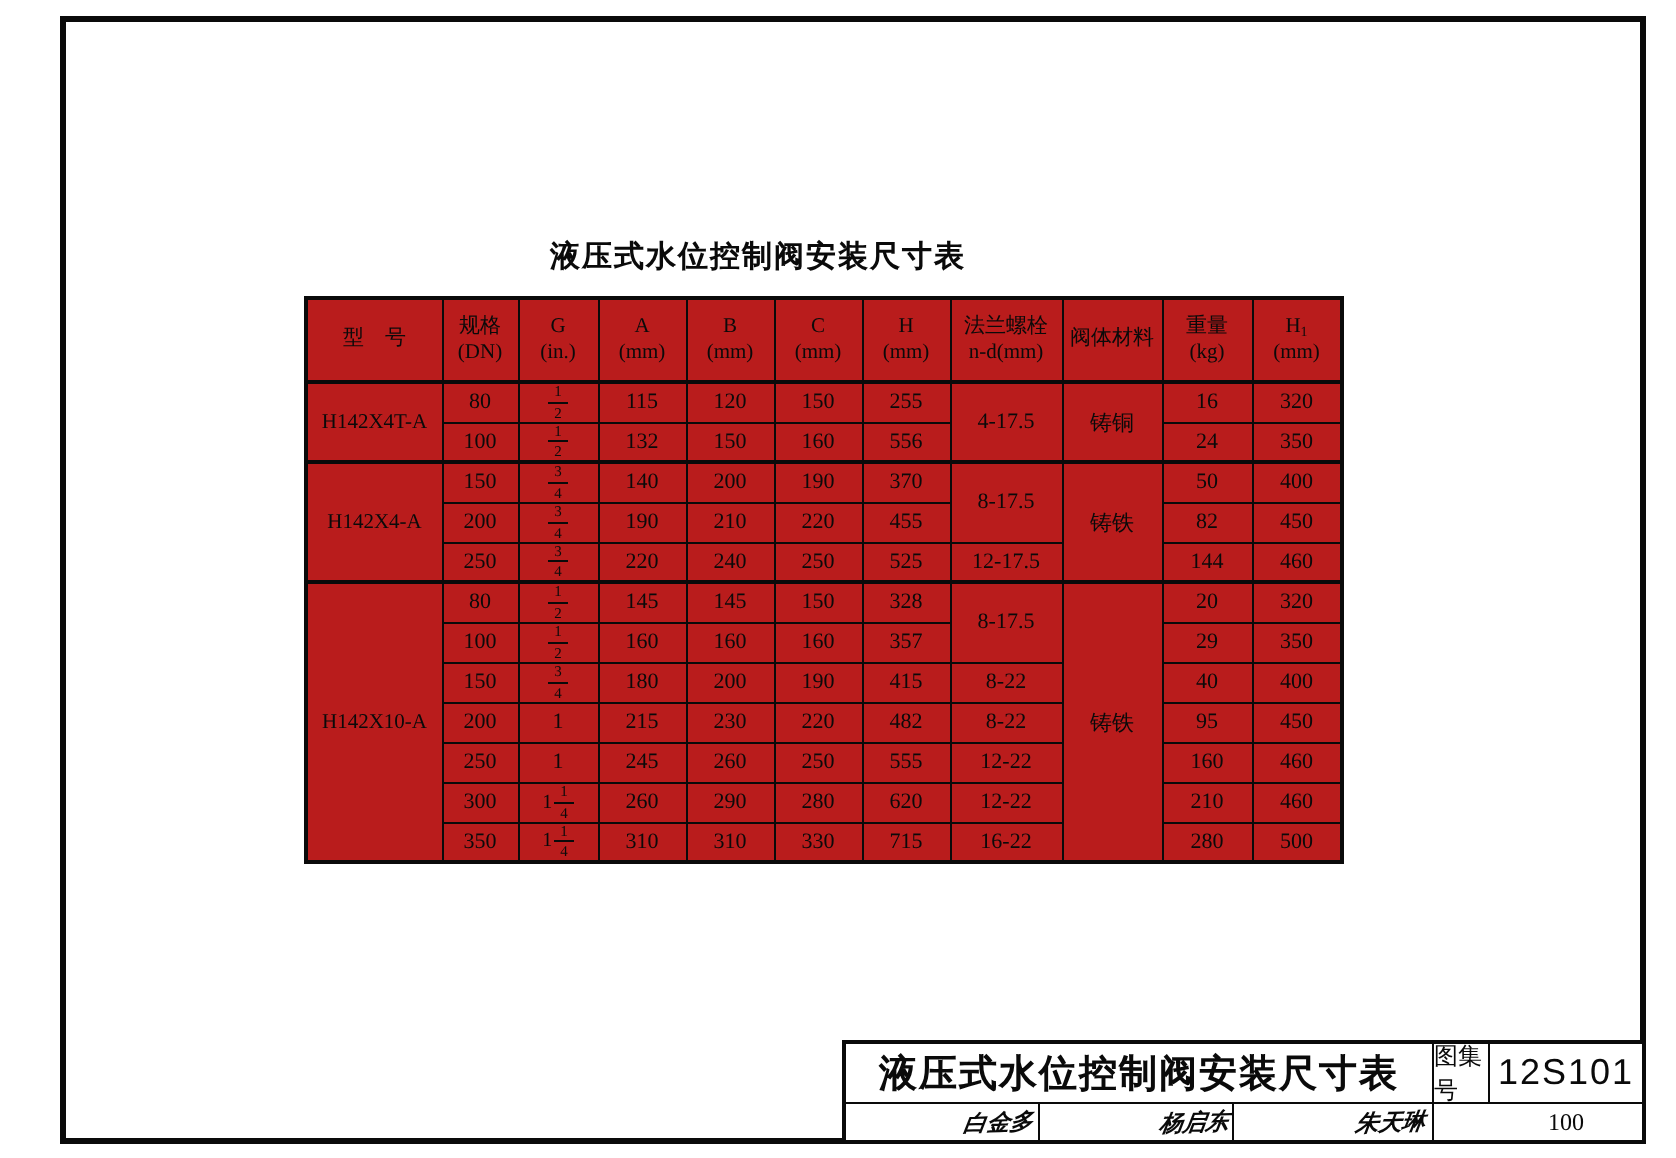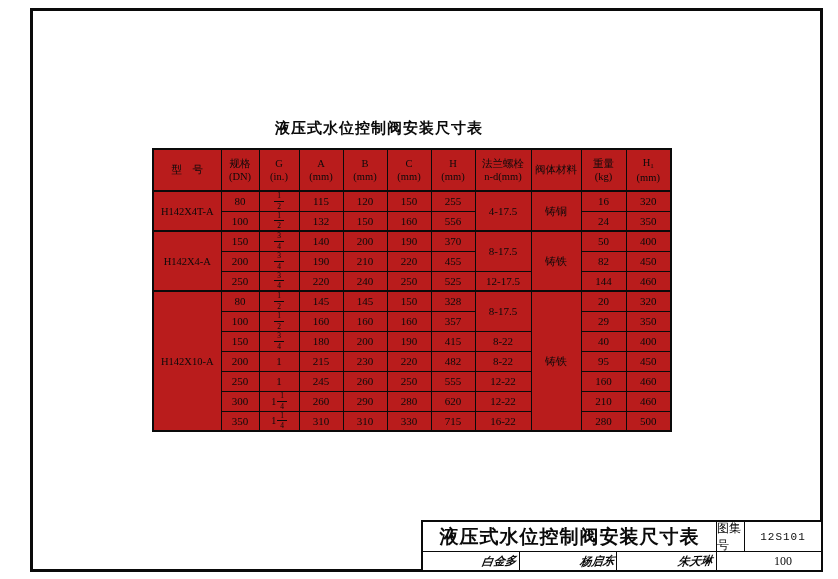--- a/index.html
+++ b/index.html
@@ -52,21 +52,21 @@
     border:2px solid #0a0a0a;box-sizing:border-box;background:#fff;
     display:flex;flex-direction:column;
   }
   .tb-row1{display:flex;flex:1;border-bottom:1px solid #0a0a0a;min-height:0;}
   .tb-row2{display:flex;height:18px;}
   .tb-cell{display:flex;align-items:center;justify-content:center;
     border-right:1px solid #0a0a0a;box-sizing:border-box;min-width:0;}
   .tb-cell:last-child{border-right:none;}
   .tb-title{width:294px;font-size:19px;font-weight:bold;letter-spacing:1px;white-space:nowrap;}
   .tb-atlas-label{width:28px;font-size:12px;font-family:Liberation Serif, serif;}
-  .tb-atlas-no{flex:1;font-family:Liberation Mono, monospace;font-size:11px;letter-spacing:1px;}
+  .tb-atlas-no{flex:1;font-family:Liberation Sans, sans-serif;font-size:18px;letter-spacing:1px;}
   .sm{font-size:9.5px;white-space:nowrap;margin-top:40px;}
   .w-review{width:21px;} .w-name1{width:36px;} .w-sig1{width:40px;}
   .w-check{width:22px;}  .w-name2{width:37px;} .w-sig2{width:38px;}
   .w-design{width:22px;} .w-name3{width:35px;} .w-sig3{width:43px;}
   .w-pagelab{width:28px;}
   .w-pageno{flex:1;font-family:"Liberation Serif", serif;font-size:12px;}
   .sig{
     font-family:"Liberation Serif", serif;font-size:11.5px;font-weight:bold;
     font-style:italic;transform:skewX(-10deg) rotate(-2deg);white-space:nowrap;
   }

